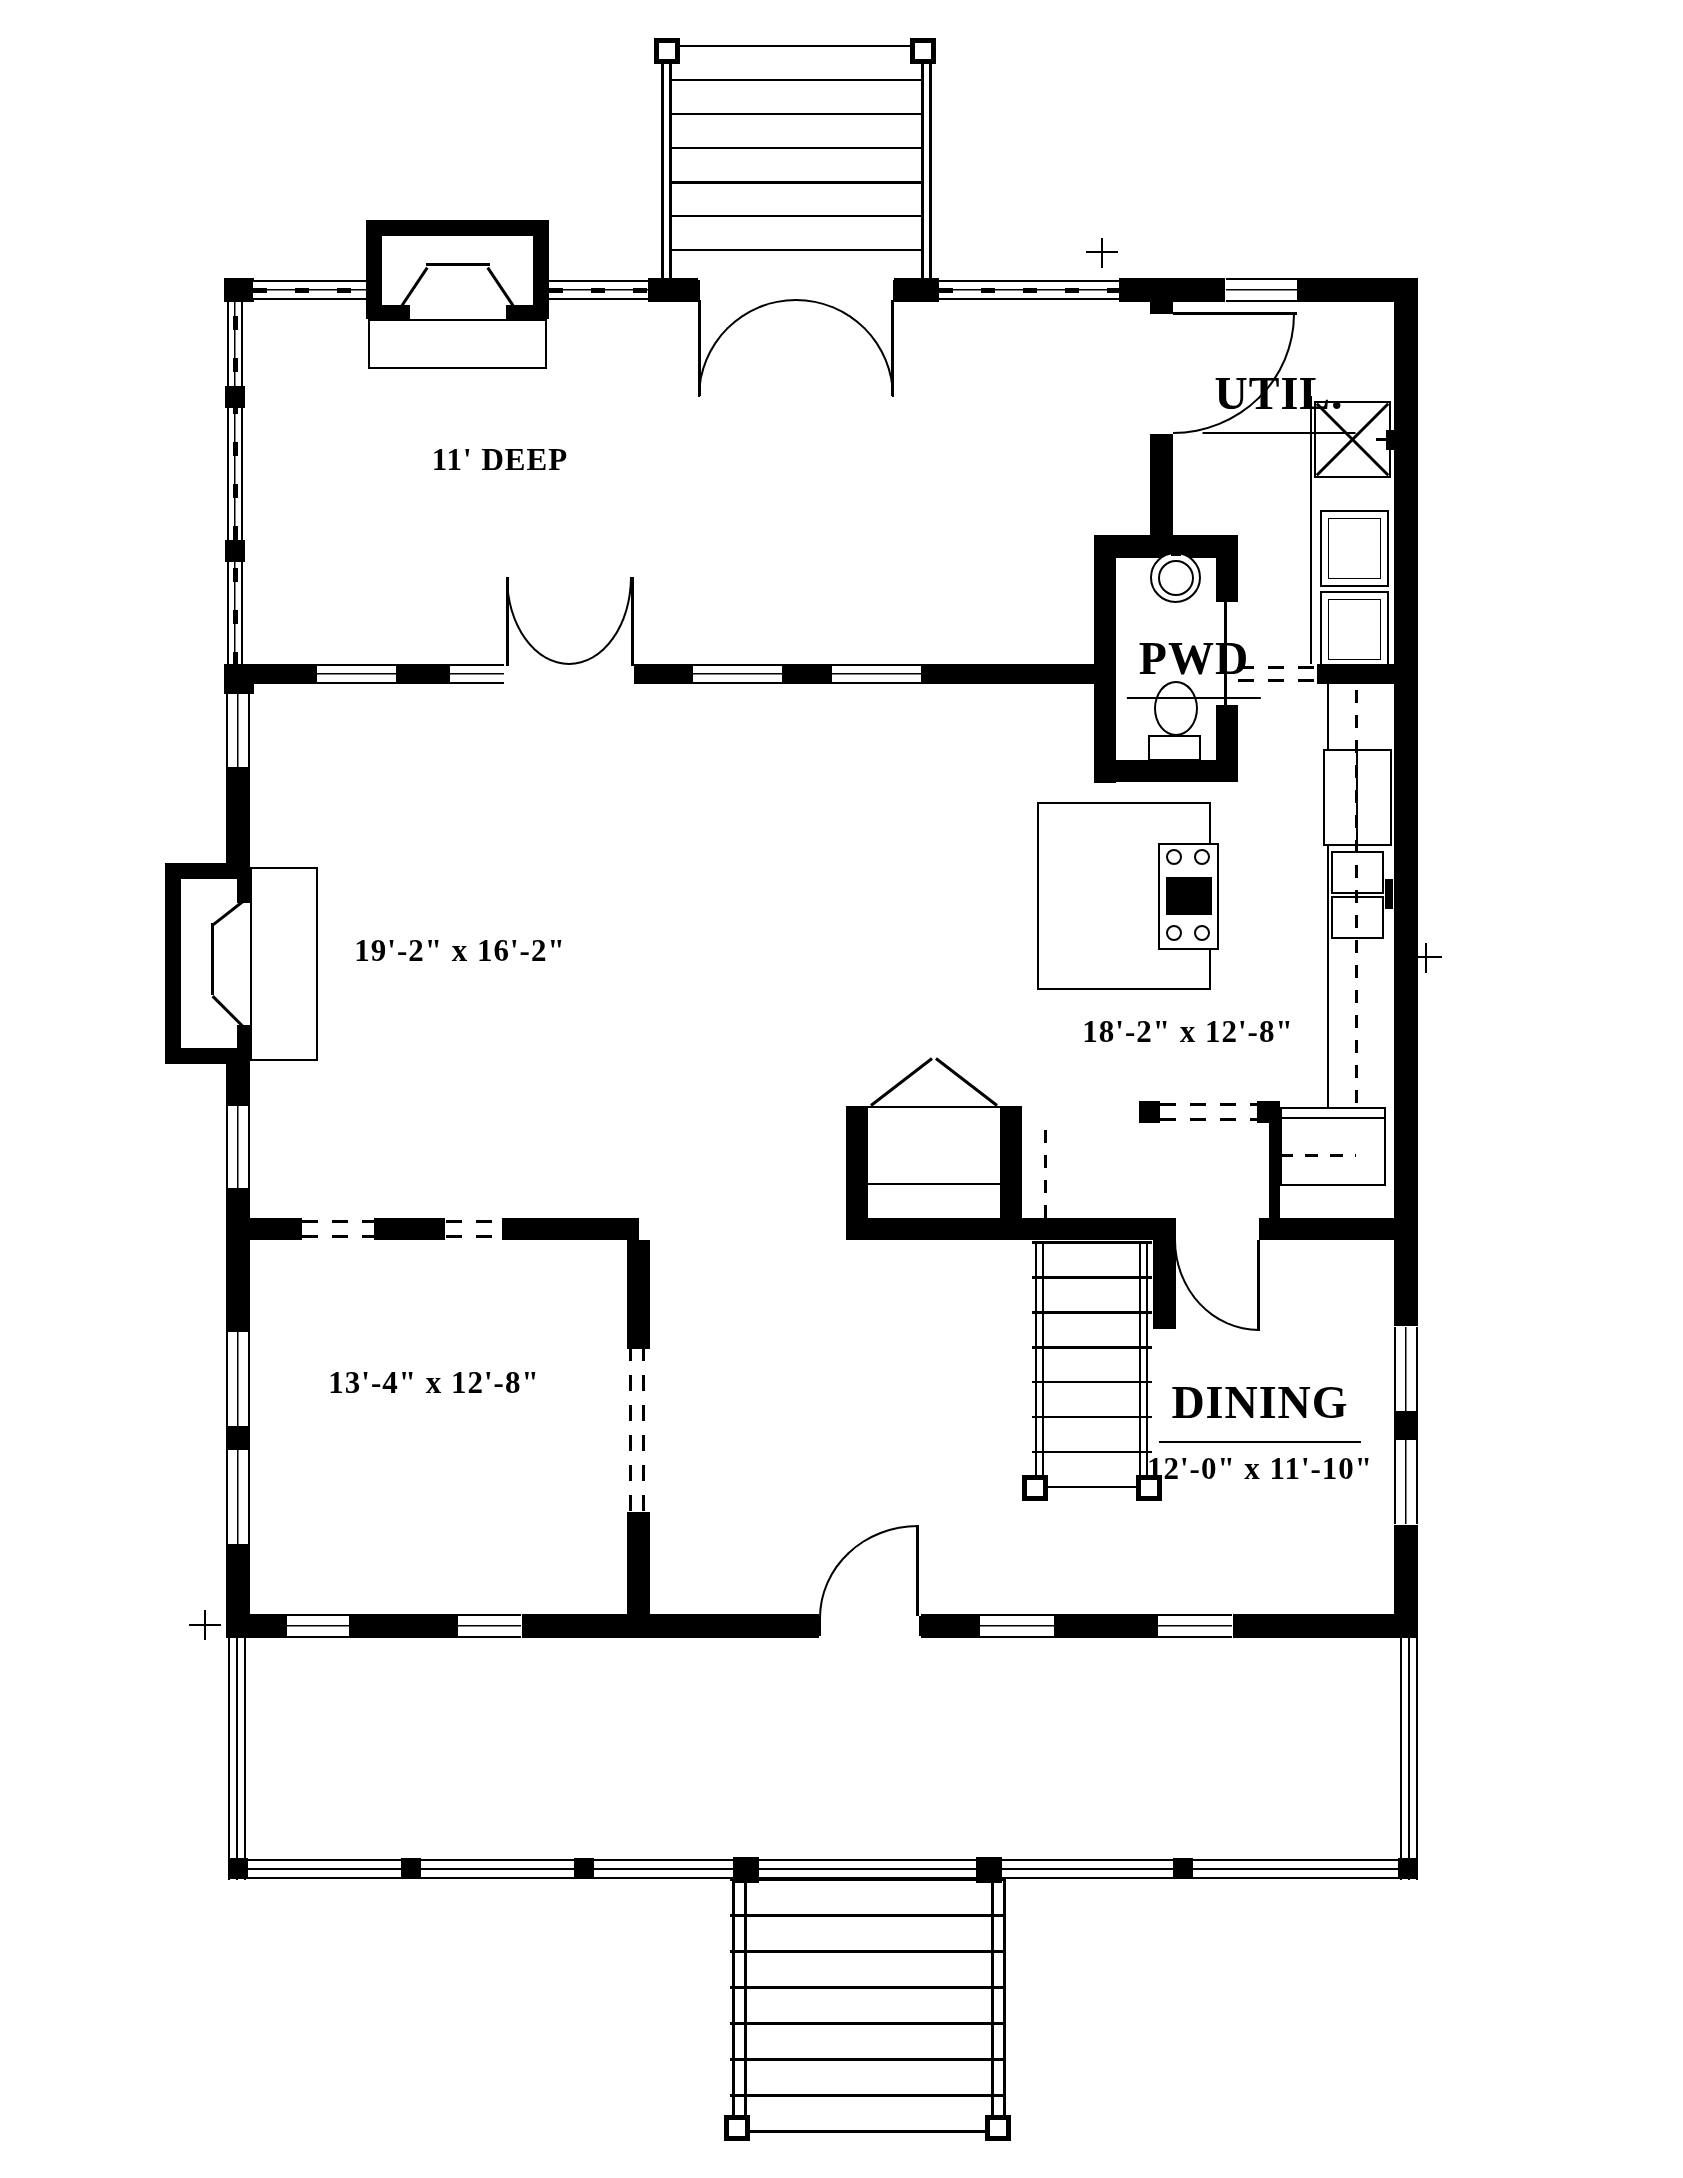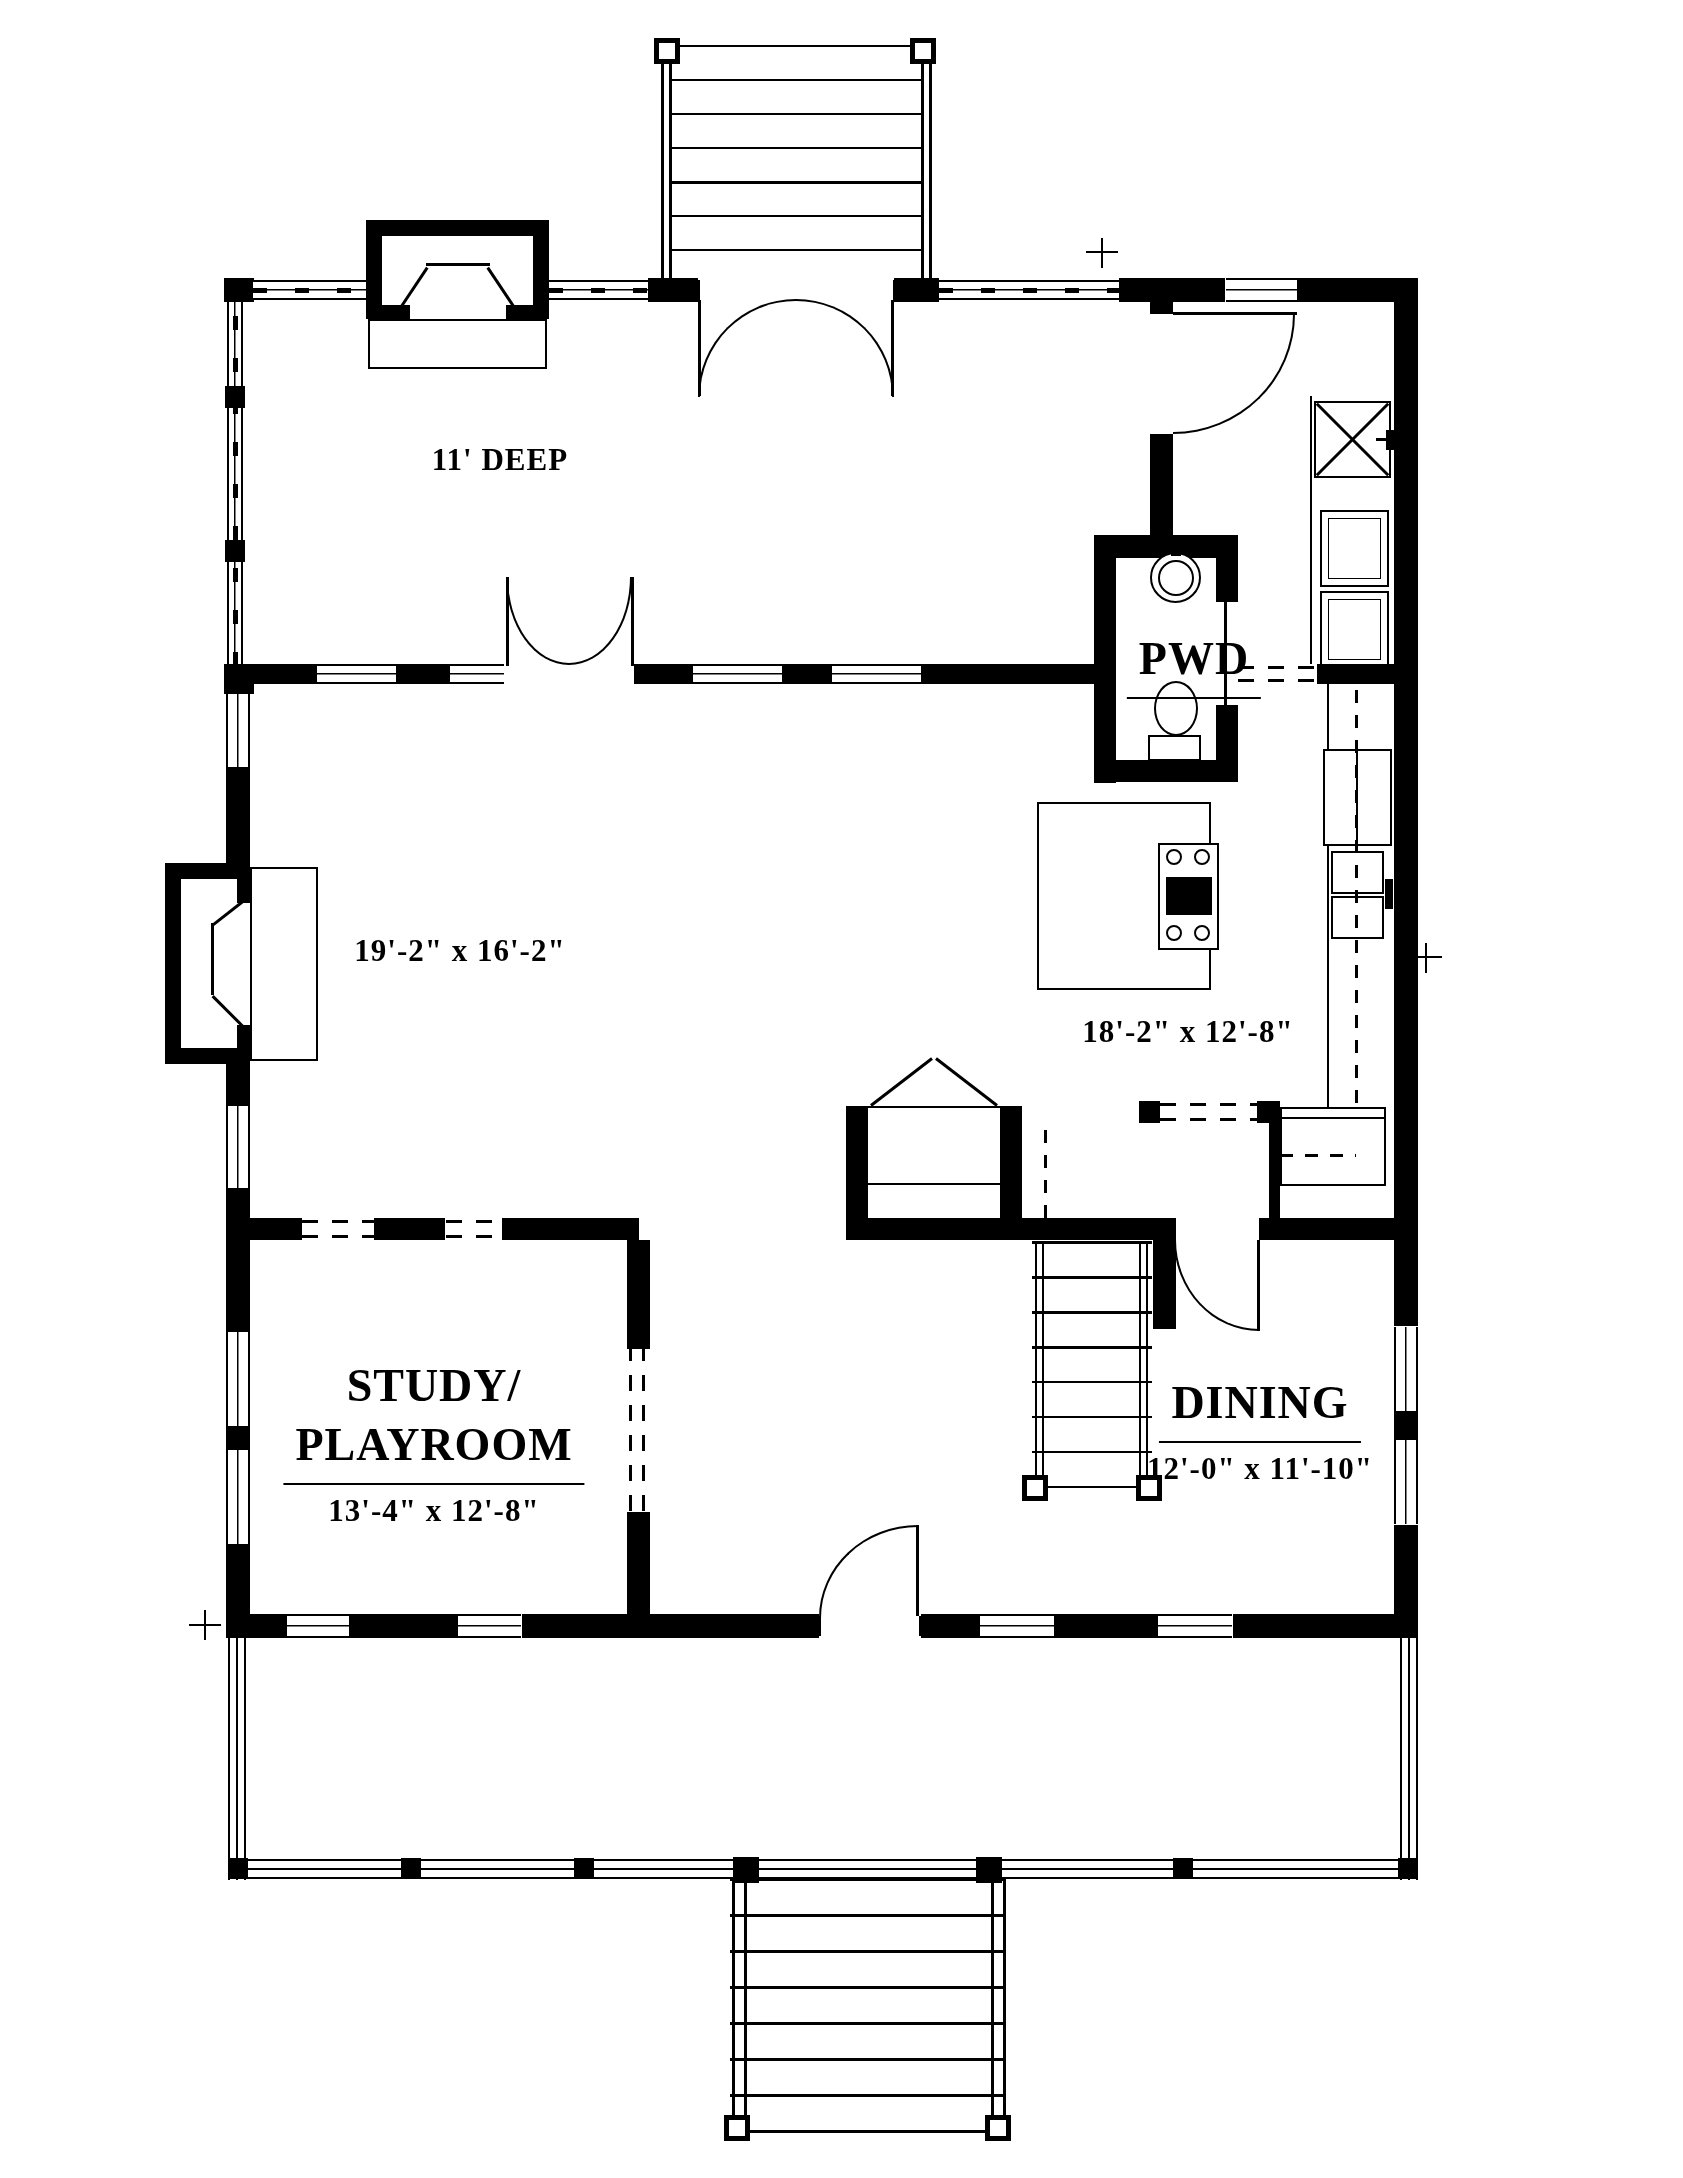--- a/index.html
+++ b/index.html
@@ -250,33 +250,35 @@
   <div class="ln" style="left:1086px;top:251px;width:32px;height:2px;"></div>
   <div class="ln" style="left:1101px;top:238px;width:2px;height:30px;"></div>
   <div class="ln" style="left:1410px;top:956px;width:32px;height:2px;"></div>
   <div class="ln" style="left:1425px;top:943px;width:2px;height:30px;"></div>
   <div class="ln" style="left:189px;top:1624px;width:32px;height:2px;"></div>
   <div class="ln" style="left:204px;top:1610px;width:2px;height:30px;"></div>
 
   <div class="room-label" style="left:500px;top:416px;">
     <div class="room-dims">11' DEEP</div>
   </div>
+  <div class="room-label" style="left:1279px;top:347px;">
+    <div class="room-name">UTIL.</div>
+    
+  </div>
   <div class="room-label" style="left:1194px;top:612px;">
     <div class="room-name">PWD</div>
     
   </div>
   <div class="room-label" style="left:460px;top:907px;">
     <div class="room-dims">19'-2" x 16'-2"</div>
   </div>
   <div class="room-label" style="left:1188px;top:988px;">
     <div class="room-dims">18'-2" x 12'-8"</div>
   </div>
   <div class="room-label" style="left:434px;top:1339px;">
-    <div class="room-name">STUDY/
-PLAYROOM</div>
     <div class="room-dims">13'-4" x 12'-8"</div>
   </div>
   <div class="room-label" style="left:1260px;top:1356px;">
     <div class="room-name">DINING</div>
     <div class="room-dims">12'-0" x 11'-10"</div>
   </div>
 
 </div>
 
 

